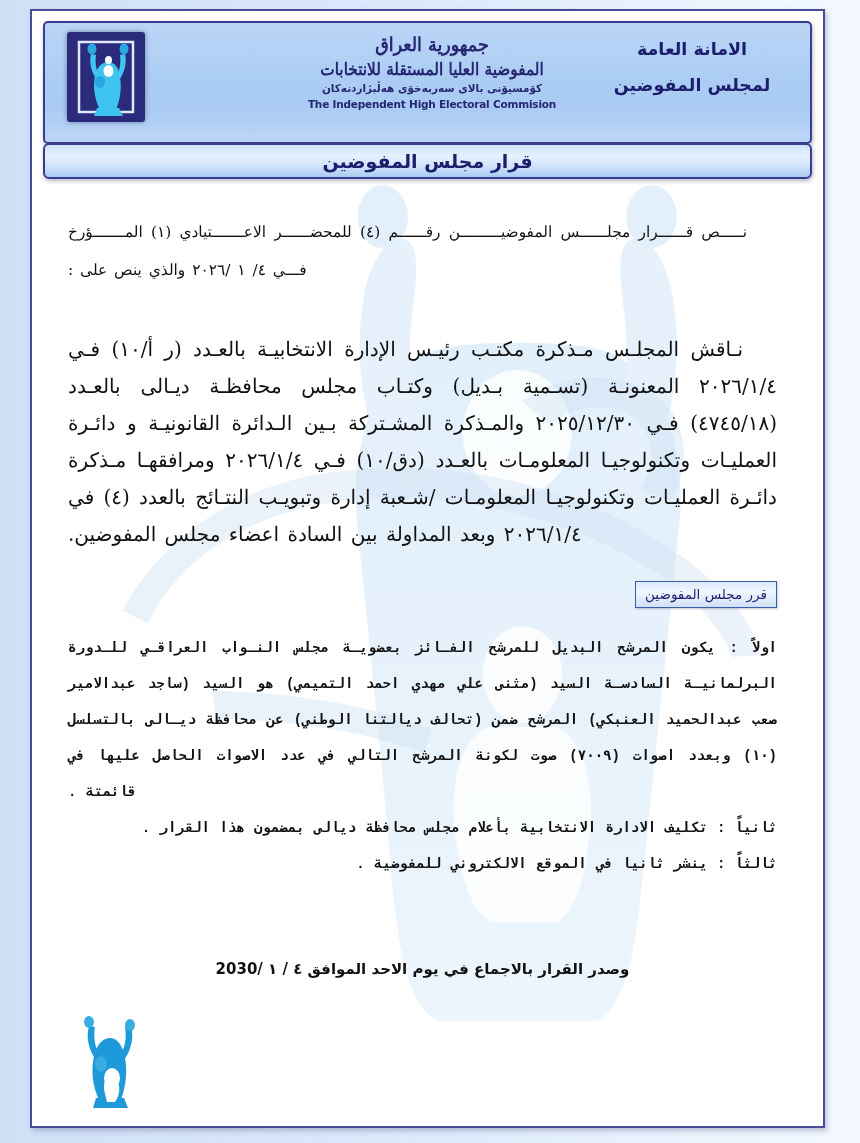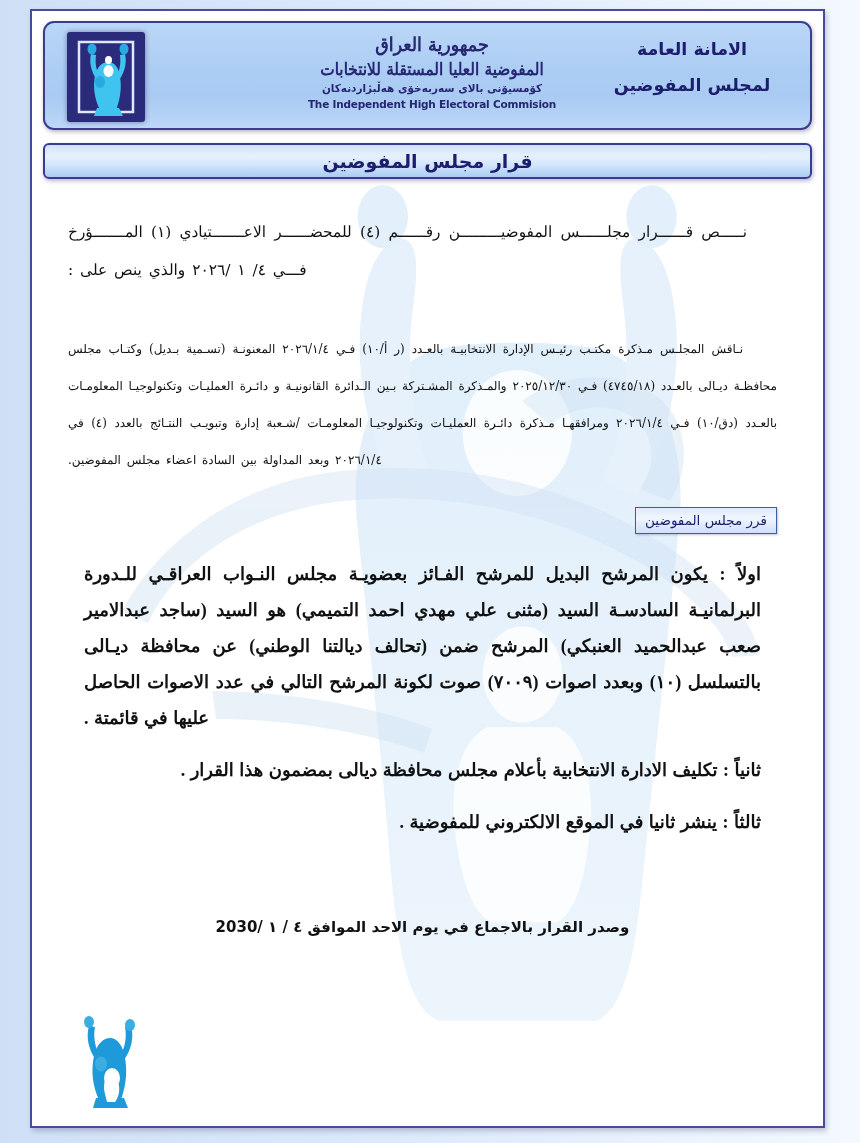--- a/index.html
+++ b/index.html
@@ -49,23 +49,23 @@
     position: absolute;
     left: 0; top: 0;
     width: 100%; height: 100%;
     z-index: 2;
   }
 
   
   .header-band {
     position: absolute;
     left: 11px; top: 10px;
-    width: 769px; height: 109px;
+    width: 769px; height: 123px;
     border: 2px solid #3b3b8f;
-    border-radius: 11px;
+    border-radius: 5px;
     background: linear-gradient(to bottom, #bad6f7 0%, #accdf3 45%, #a9caf2 70%, #bcd7f8 100%);
     box-shadow: 1px 2px 4px rgba(50,50,100,0.35);
     box-sizing: border-box;
   }
   .logo-box {
     position: absolute;
     left: 22px; top: 9px;
     width: 78px; height: 90px;
     background: #2b2b7c;
     border-radius: 3px;
@@ -163,21 +163,21 @@
     margin: 0;
     word-spacing: 2px;
   }
   .para-intro {
     margin-top: 16px;
     text-indent: 30px;
   }
   .para-discussion {
     margin-top: 42px;
     text-indent: 34px;
-    font-size: 12px;
+    font-size: 20px;
     line-height: 37px;
   }
 
   
   .decision-label-row {
     margin-top: 28px;
     display: flex;
     justify-content: flex-start;
   }
   .decision-label {
@@ -189,29 +189,29 @@
     font-size: 13.5px;
     font-weight: normal;
     padding: 4px 9px 5px 9px;
     box-shadow: 1px 1px 2px rgba(60,60,110,0.3);
   }
 
   .decision-block {
     margin-top: 22px;
   }
   .dec-para {
-    font-family: Liberation Serif, serif;
-    font-size: 18px;
+    font-family: Liberation Mono, monospace;
+    font-size: 14px;
     font-weight: bold;
     line-height: 36px;
     color: #111;
     direction: rtl;
     text-align: justify;
     text-align-last: left;
-    margin: 16px;
+    margin: 0;
     word-spacing: 1px;
   }
   .dec-para.right-last  { text-align-last: right; }
 
   .closing {
     margin-top: 78px;
     text-align: center;
     font-family: "DejaVu Sans", "Liberation Sans", sans-serif;
     font-size: 15px;
     font-weight: bold;

